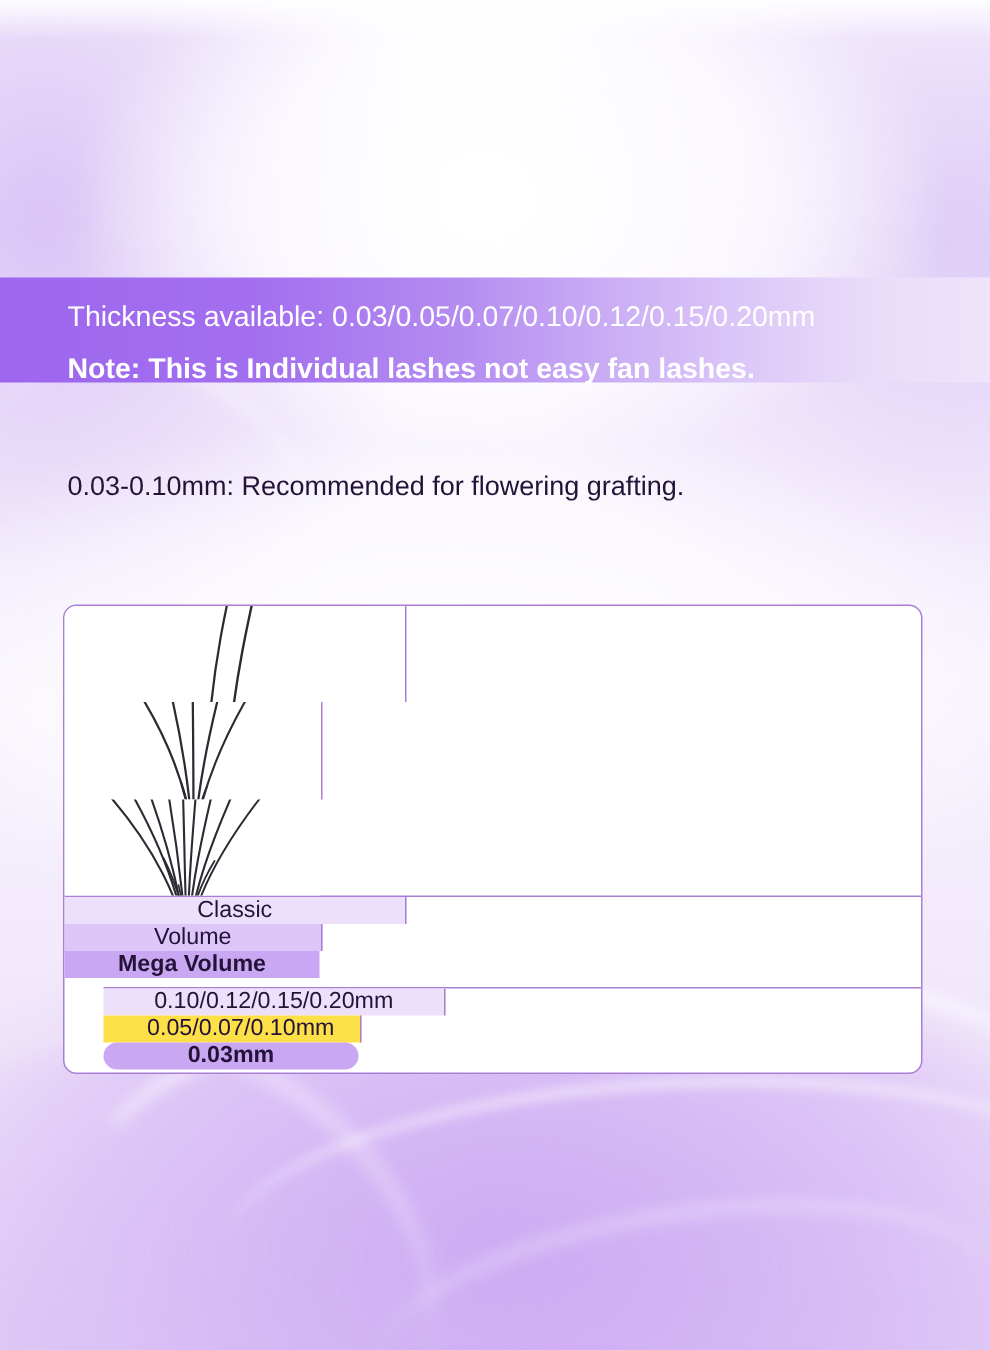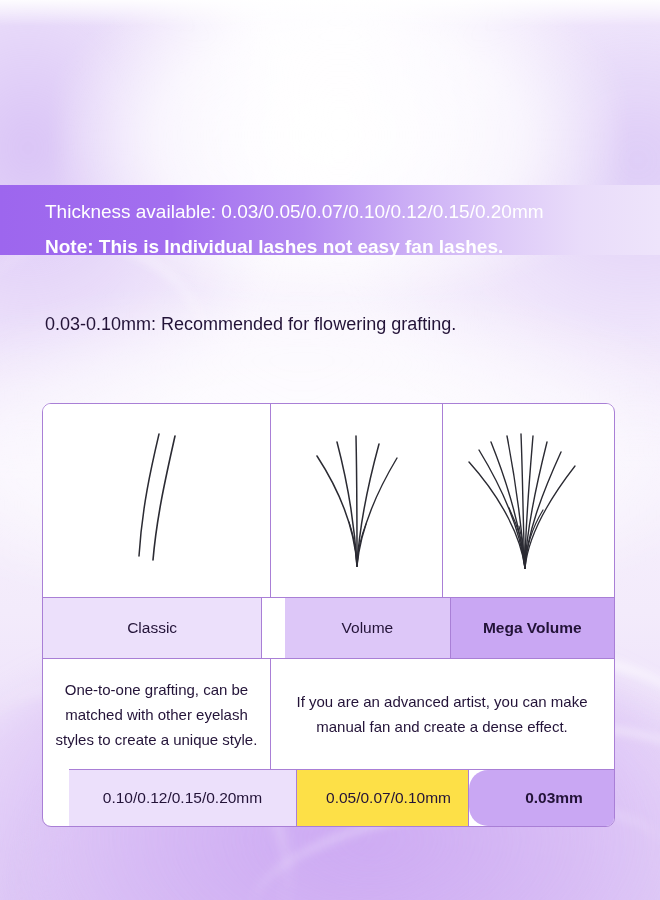--- a/index.html
+++ b/index.html
@@ -126,21 +126,21 @@
 
   
   .tbl{
     position:absolute;left:42px;top:403px;width:573px;
     border:1.5px solid #a97fd6;
     border-radius:9px;
     overflow:hidden;
     background:#ffffff;
     box-sizing:border-box;
   }
-  .row{display:flex;width:100%;}
+  .row{display:flex;width:100%;flex-direction:column;}
   .row.imgs{height:193px;}
   .row.labels{height:60px;}
   .row.desc{height:110px;}
   .row.thick{height:56px;margin-left:26px;}
 
   .cell{
     box-sizing:border-box;
     display:flex;align-items:center;justify-content:center;
     text-align:center;
     font-size:15px;color:#231338;
@@ -149,21 +149,21 @@
   .c1{width:228px;}
   .c2{width:172px;}
   .c3{width:170px;font-weight:bold;}
   .c23{width:342px;}
 
   .row.imgs .cell{background:#ffffff;}
   .row.imgs .c1,.row.imgs .c2{border-right:1.5px solid #a97fd6;}
 
   .row.labels{border-top:1.5px solid #a97fd6;}
   .row.labels .c1{background:#ece0fb;border-right:1.5px solid #a97fd6;}
-  .row.labels .c2{background:#ddc7f8;border-right:1.5px solid #a97fd6;margin-left:23px;}
+  .row.labels .c2{background:#ddc7f8;border-right:1.5px solid #a97fd6;}
   .row.labels .c3{background:#c9a7f3;}
   .row.labels .cell{font-size:15.5px;}
 
   .row.desc{border-top:1.5px solid #a97fd6;}
   .row.desc .c1{border-right:1.5px solid #a97fd6;padding:0 10px;}
   .row.desc .cell{background:#ffffff;line-height:25px;font-size:15px;}
   .row.desc .c23{padding:0 18px;}
 
   .row.thick{border-top:1.5px solid #a97fd6;}
   .row.thick .c1{background:#ece0fb;border-right:1.5px solid #a97fd6;}
@@ -254,24 +254,20 @@
         </div>
       </div>
     </div>
 
     <div class="row labels">
       <div class="cell c1">Classic</div>
       <div class="cell c2">Volume</div>
       <div class="cell c3">Mega Volume</div>
     </div>
 
-    <div class="row desc">
-      <div class="cell c1">One-to-one grafting, can be matched with other eyelash styles to create a unique style.</div>
-      <div class="cell c23">If you are an advanced artist, you can make manual fan and create a dense effect.</div>
-    </div>
 
     <div class="row thick">
       <div class="cell c1">0.10/0.12/0.15/0.20mm</div>
       <div class="cell c2">0.05/0.07/0.10mm</div>
       <div class="cell c3">0.03mm</div>
     </div>
 
   </div>
 </div>
 

